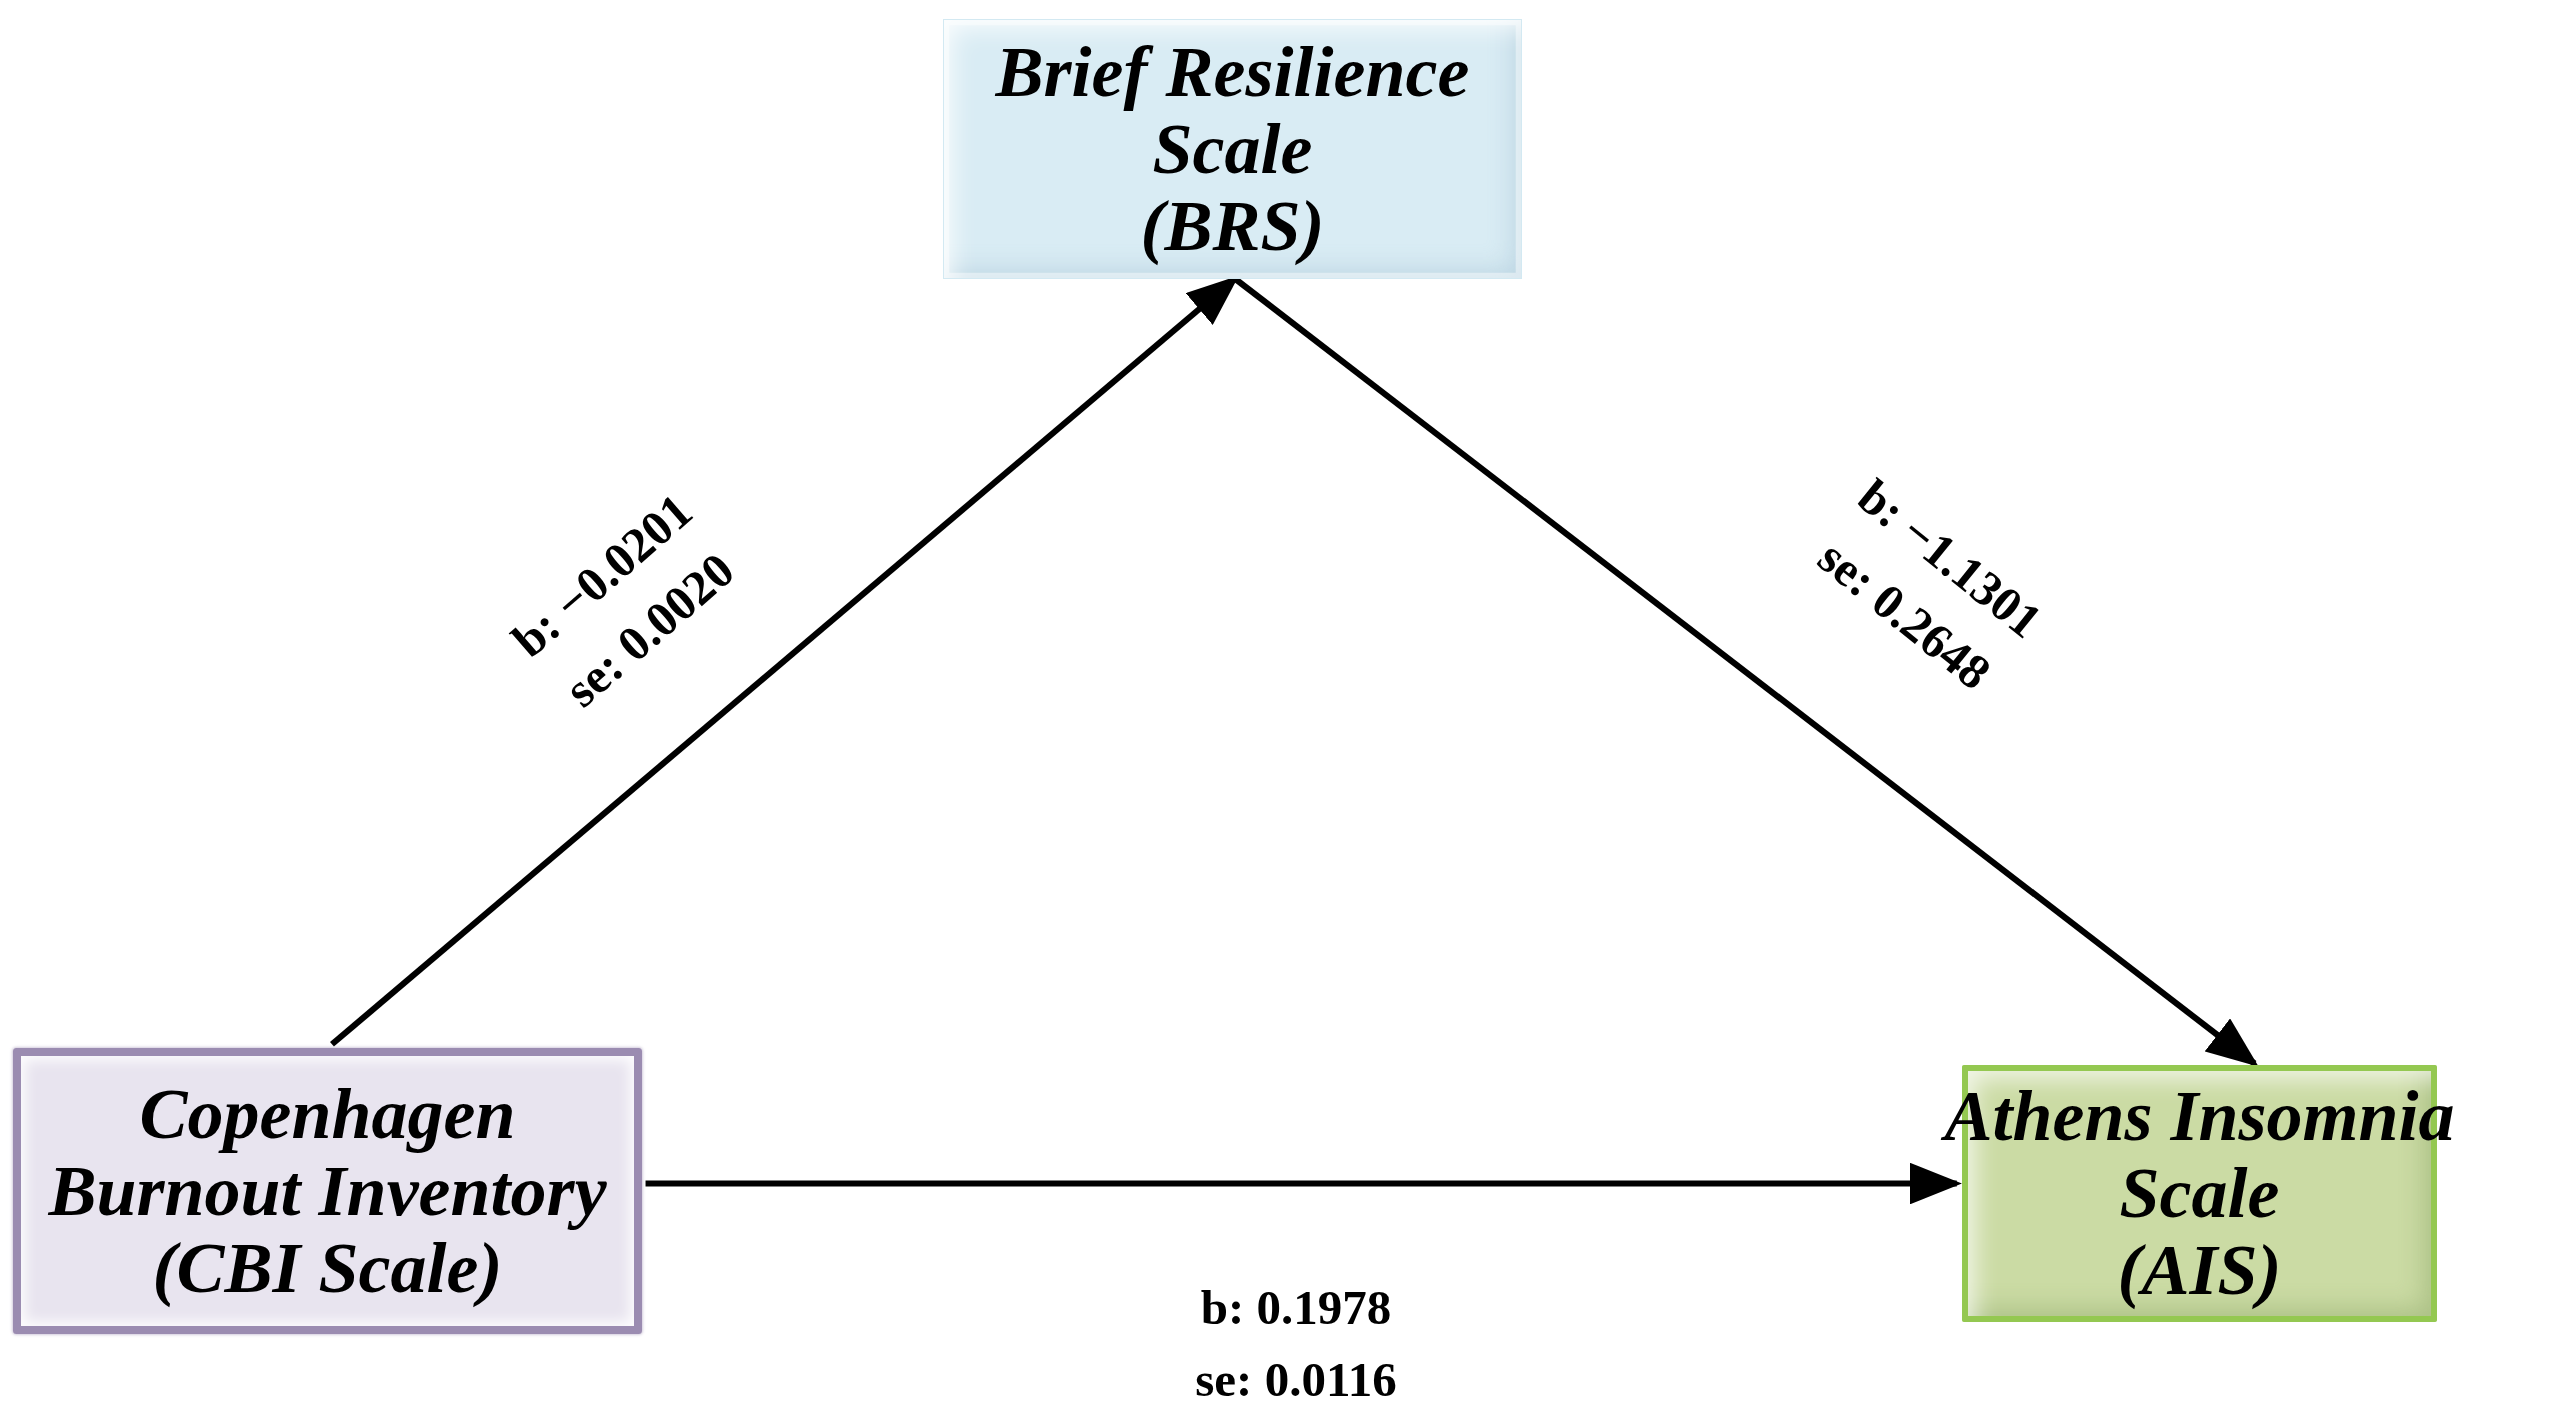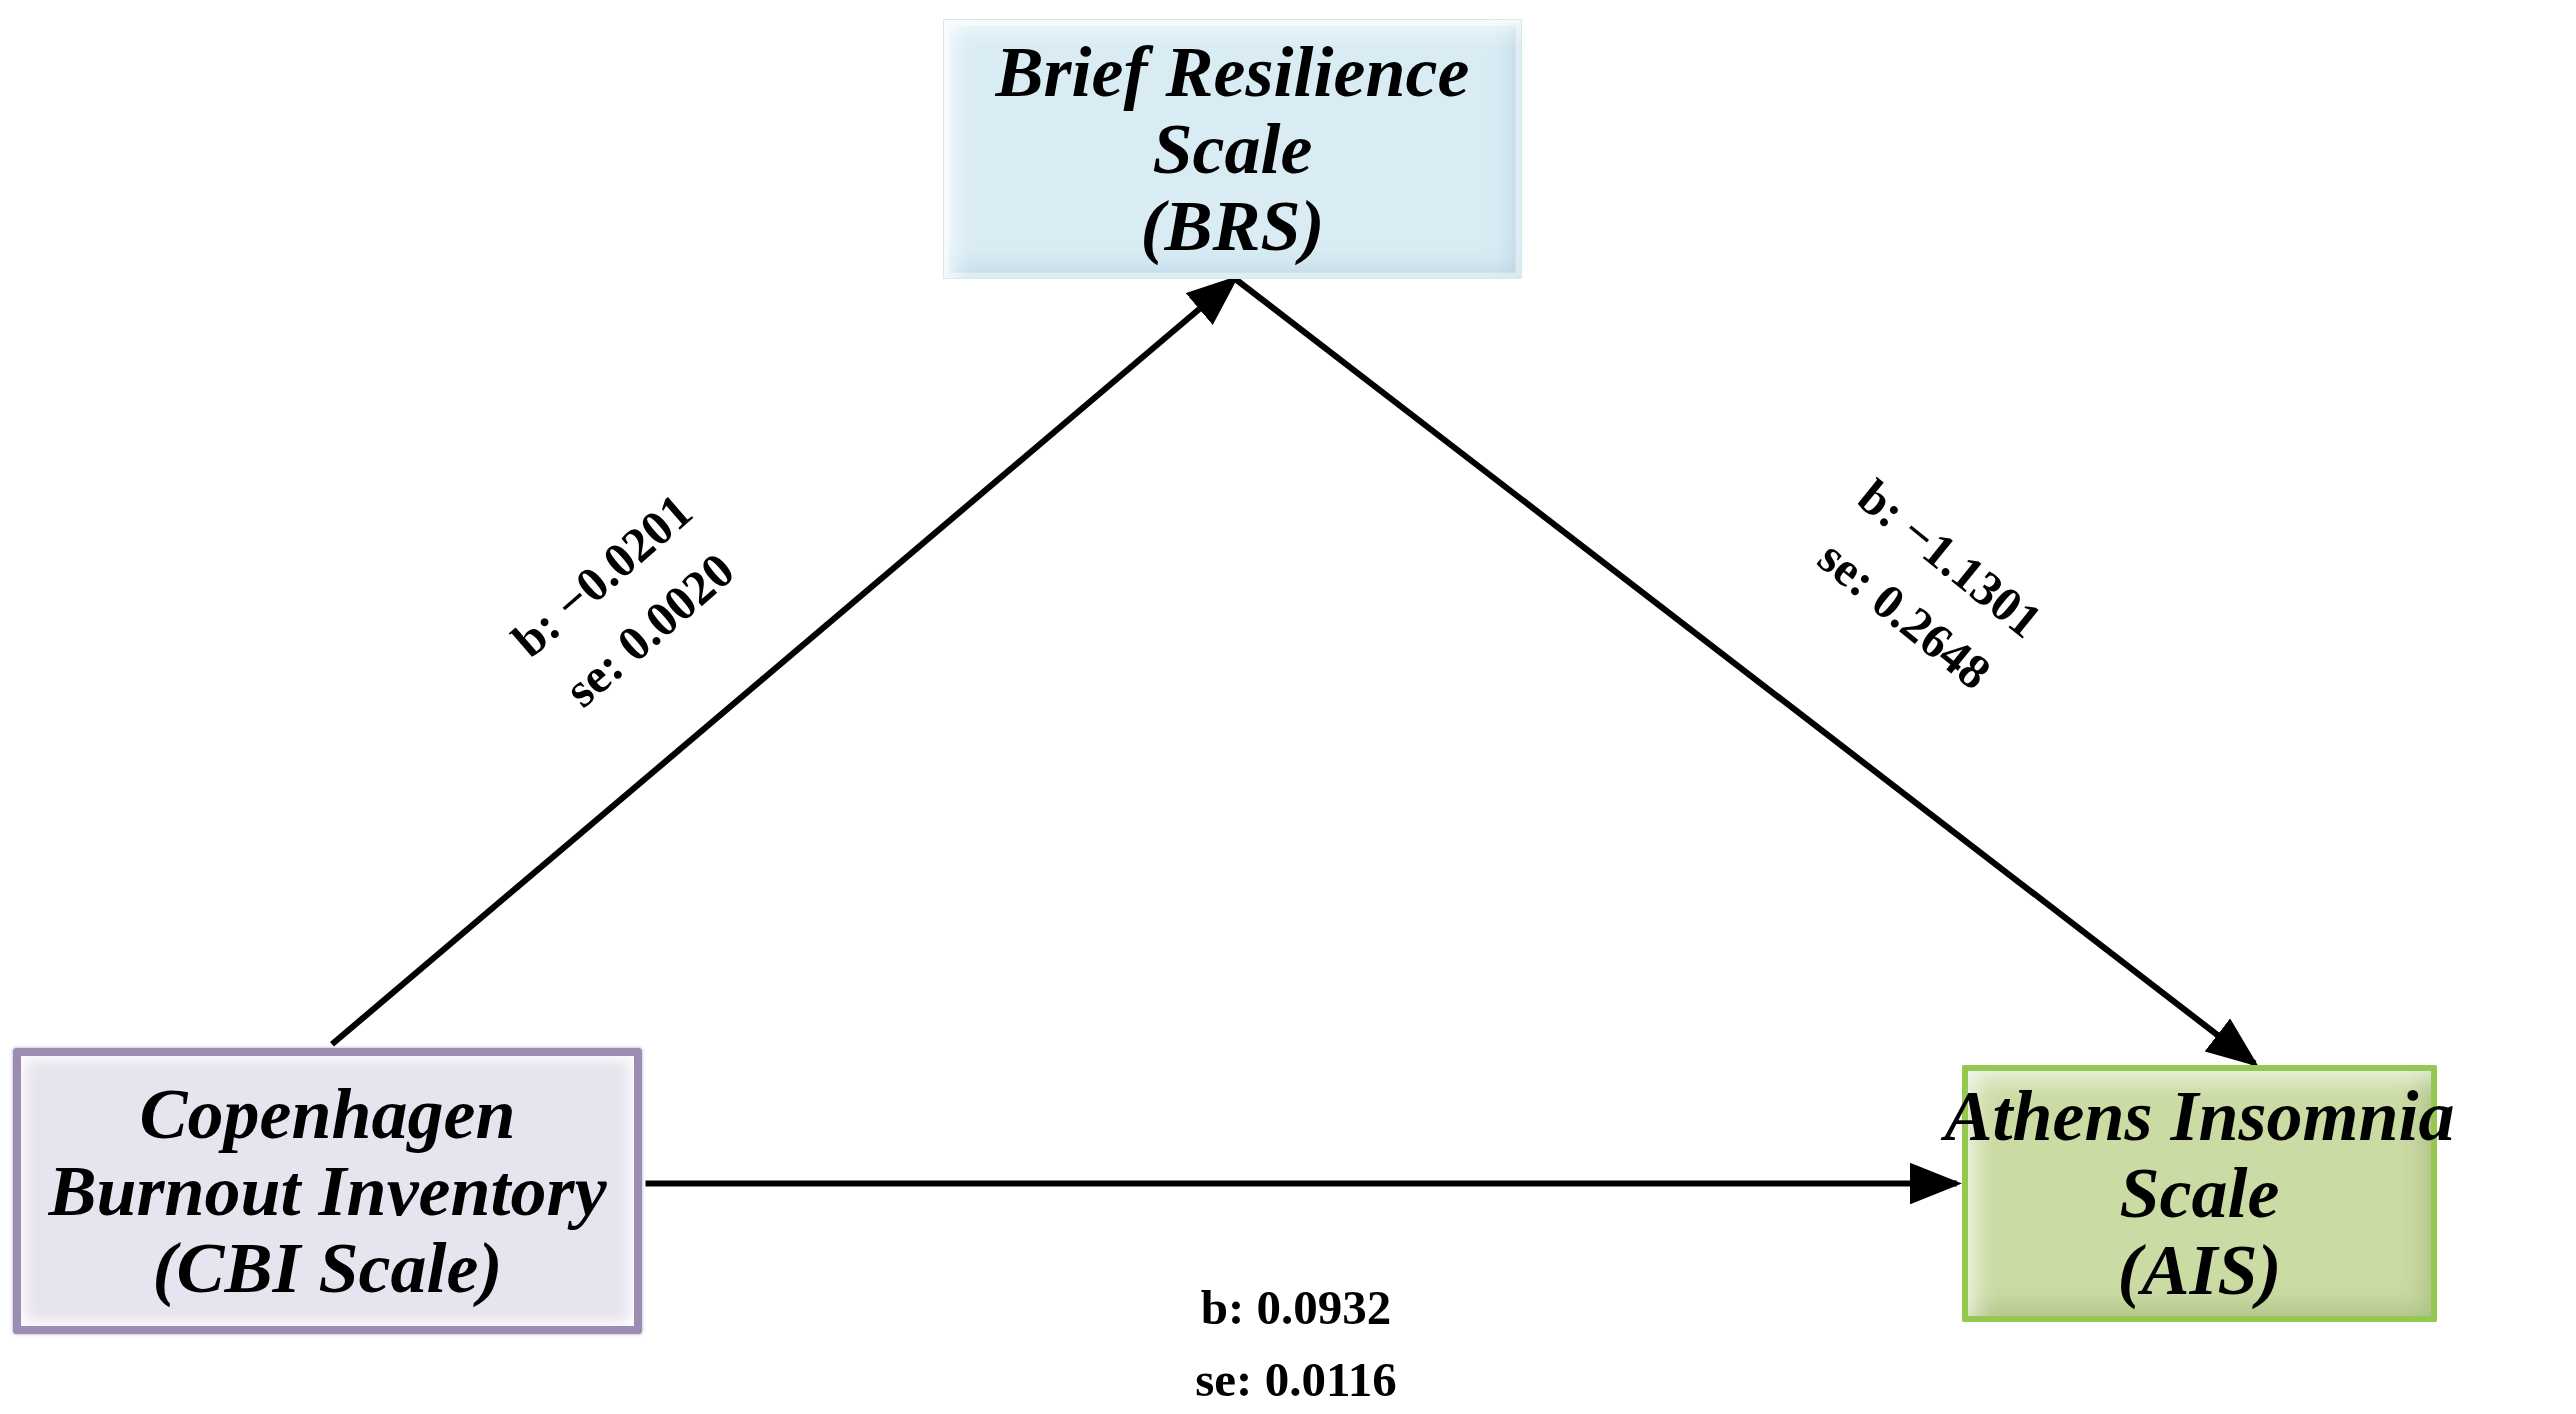--- a/index.html
+++ b/index.html
@@ -102,18 +102,18 @@
     <span class="line">b: −0.0201</span>
     <span class="line">se: 0.0020</span>
   </div>
 
   <div id="label-b" class="edge-label">
     <span class="line">b: −1.1301</span>
     <span class="line">se: 0.2648</span>
   </div>
 
   <div id="label-c" class="edge-label">
-    <span class="line">b: 0.0932</span>
+    <span class="line">b: 0.1978</span>
     <span class="line">se: 0.0116</span>
   </div>
 
 </div>
 
 
 </body></html>

